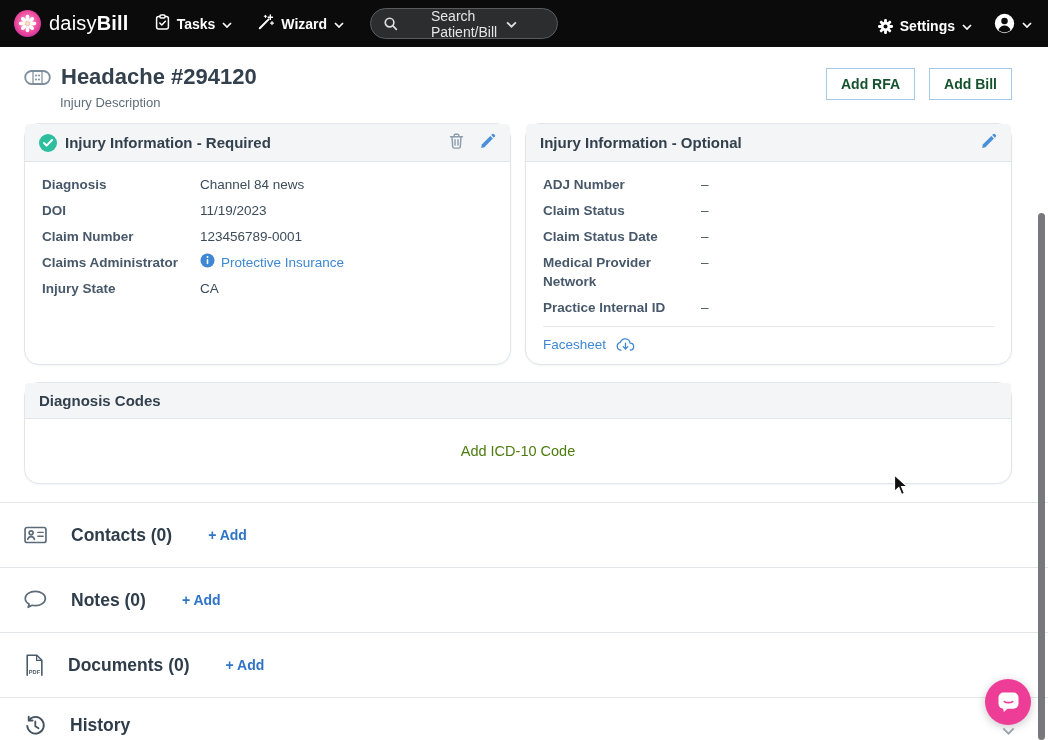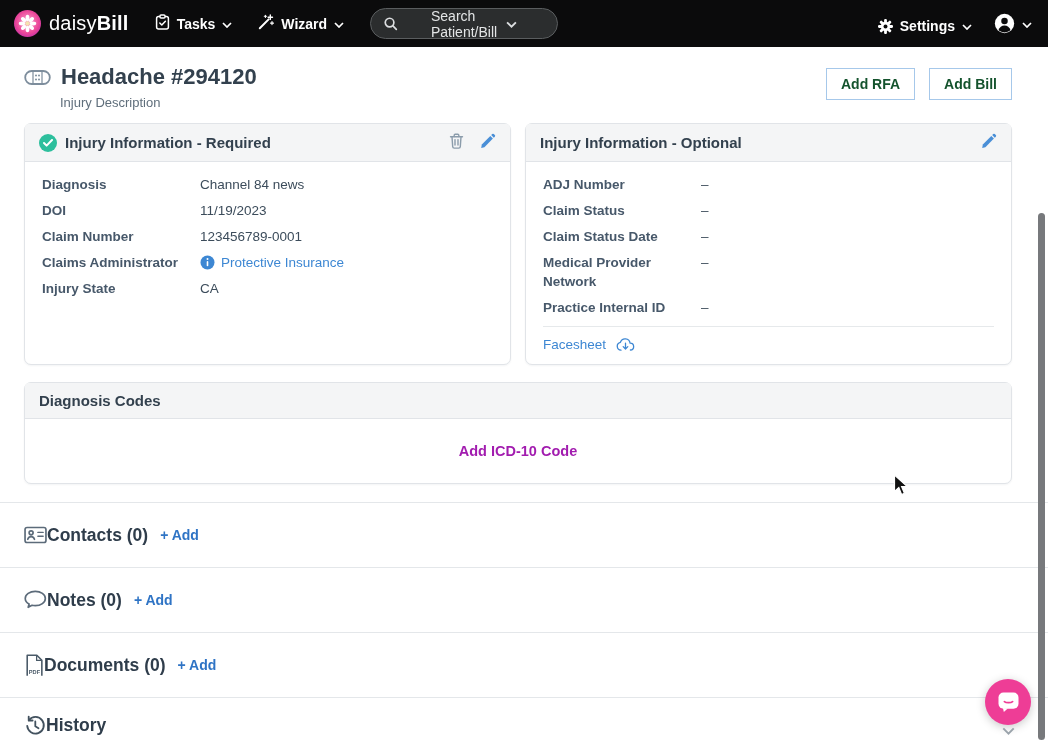--- a/index.html
+++ b/index.html
@@ -30,47 +30,47 @@
   .ph-title-row { display:flex; align-items:center; gap:10px; }
   .ph-title { font-size:22px; font-weight:700; color:#33414e; }
   .ph-sub { font-size:13px; color:#5f6e7b; margin:5px 0 0 36px; }
   .ph-btns { margin-left:auto; display:flex; gap:14px; padding-top:4px; }
   .btn-outline { background:#fff; border:1px solid #a6c8ea; border-radius:0;
     color:#14532d; font-size:14px; font-weight:600; padding:7px 14px; cursor:pointer;
     font-family:inherit; }
 
   
   .cards-row { display:flex; gap:14px; padding:0 36px 0 24px; align-items:stretch; }
-  .card { border:1px solid #e1e4e8; border-radius:7px; background:#fff;
+  .card { border:1px solid #e1e4e8; border-radius:15px; background:#fff;
     box-shadow:0 1px 2px rgba(20,40,60,.05); flex:1; display:flex; flex-direction:column; }
   .card-head { background:#f4f5f6; border-bottom:1px solid #e1e4e8;
     border-radius:4px 4px 0 0; padding:9px 14px; display:flex; align-items:center; gap:8px; }
   .card-title { font-size:15px; font-weight:600; color:#33414e; }
   .card-actions { margin-left:auto; display:flex; align-items:center; gap:16px; }
   .icon-btn { background:none; border:none; padding:0; cursor:pointer; display:flex; }
   .check-badge { width:18px; height:18px; border-radius:50%; background:#2dbf9d;
     display:flex; align-items:center; justify-content:center; flex:none; }
   .card-body { padding:13px 17px 12px; flex:1; }
   .frow { display:flex; align-items:flex-start; margin-bottom:7px; }
   .flabel { width:158px; flex:none; font-size:13.5px; font-weight:600;
     color:#47586a; line-height:19px; }
   .fvalue { font-size:13.5px; color:#3c4c5b; line-height:19px; }
-  .fvalue.link-val { display:flex; align-items:center; gap:6px; }
+  .fvalue.link-val { display:flex; align-items:flex-start; gap:6px; }
   a.blue-link { color:#3d87d3; text-decoration:none; cursor:pointer; }
   .body-hr { border:none; border-top:1px solid #e6e9eb; margin:9px 0 10px; }
   .facesheet { display:flex; align-items:center; gap:10px; font-size:13.5px; }
 
   
   .diag-wrap { padding:17px 36px 0 24px; }
   .diag-body { padding:23px 0; text-align:center; }
-  .add-icd { color:#a21caf; font-size:14.5px; font-weight:700; text-decoration:none; cursor:pointer; }
+  .add-icd { color:#4d7c0f; font-size:14.5px; font-weight:400; text-decoration:none; cursor:pointer; }
 
   
   .sections { margin-top:18px; }
-  .section { display:flex; align-items:center; gap:0; border-top:1px solid #e4e7ea;
+  .section { display:flex; align-items:center; gap:24px; border-top:1px solid #e4e7ea;
     height:65px; padding:0 24px; }
   .section.history { height:56px; align-items:center; }
   .sec-label { font-size:17.5px; font-weight:700; color:#2f3d4b; }
   .sec-add { color:#2f74c5; font-size:14px; font-weight:600; text-decoration:none;
     margin-left:12px; cursor:pointer; }
 
   
   .scroll-thumb { position:fixed; right:3px; top:213px; width:7px; height:527px;
     background:#77797c; border-radius:4px; }
   .chat-fab { position:fixed; right:17px; bottom:15px; width:46px; height:46px;

